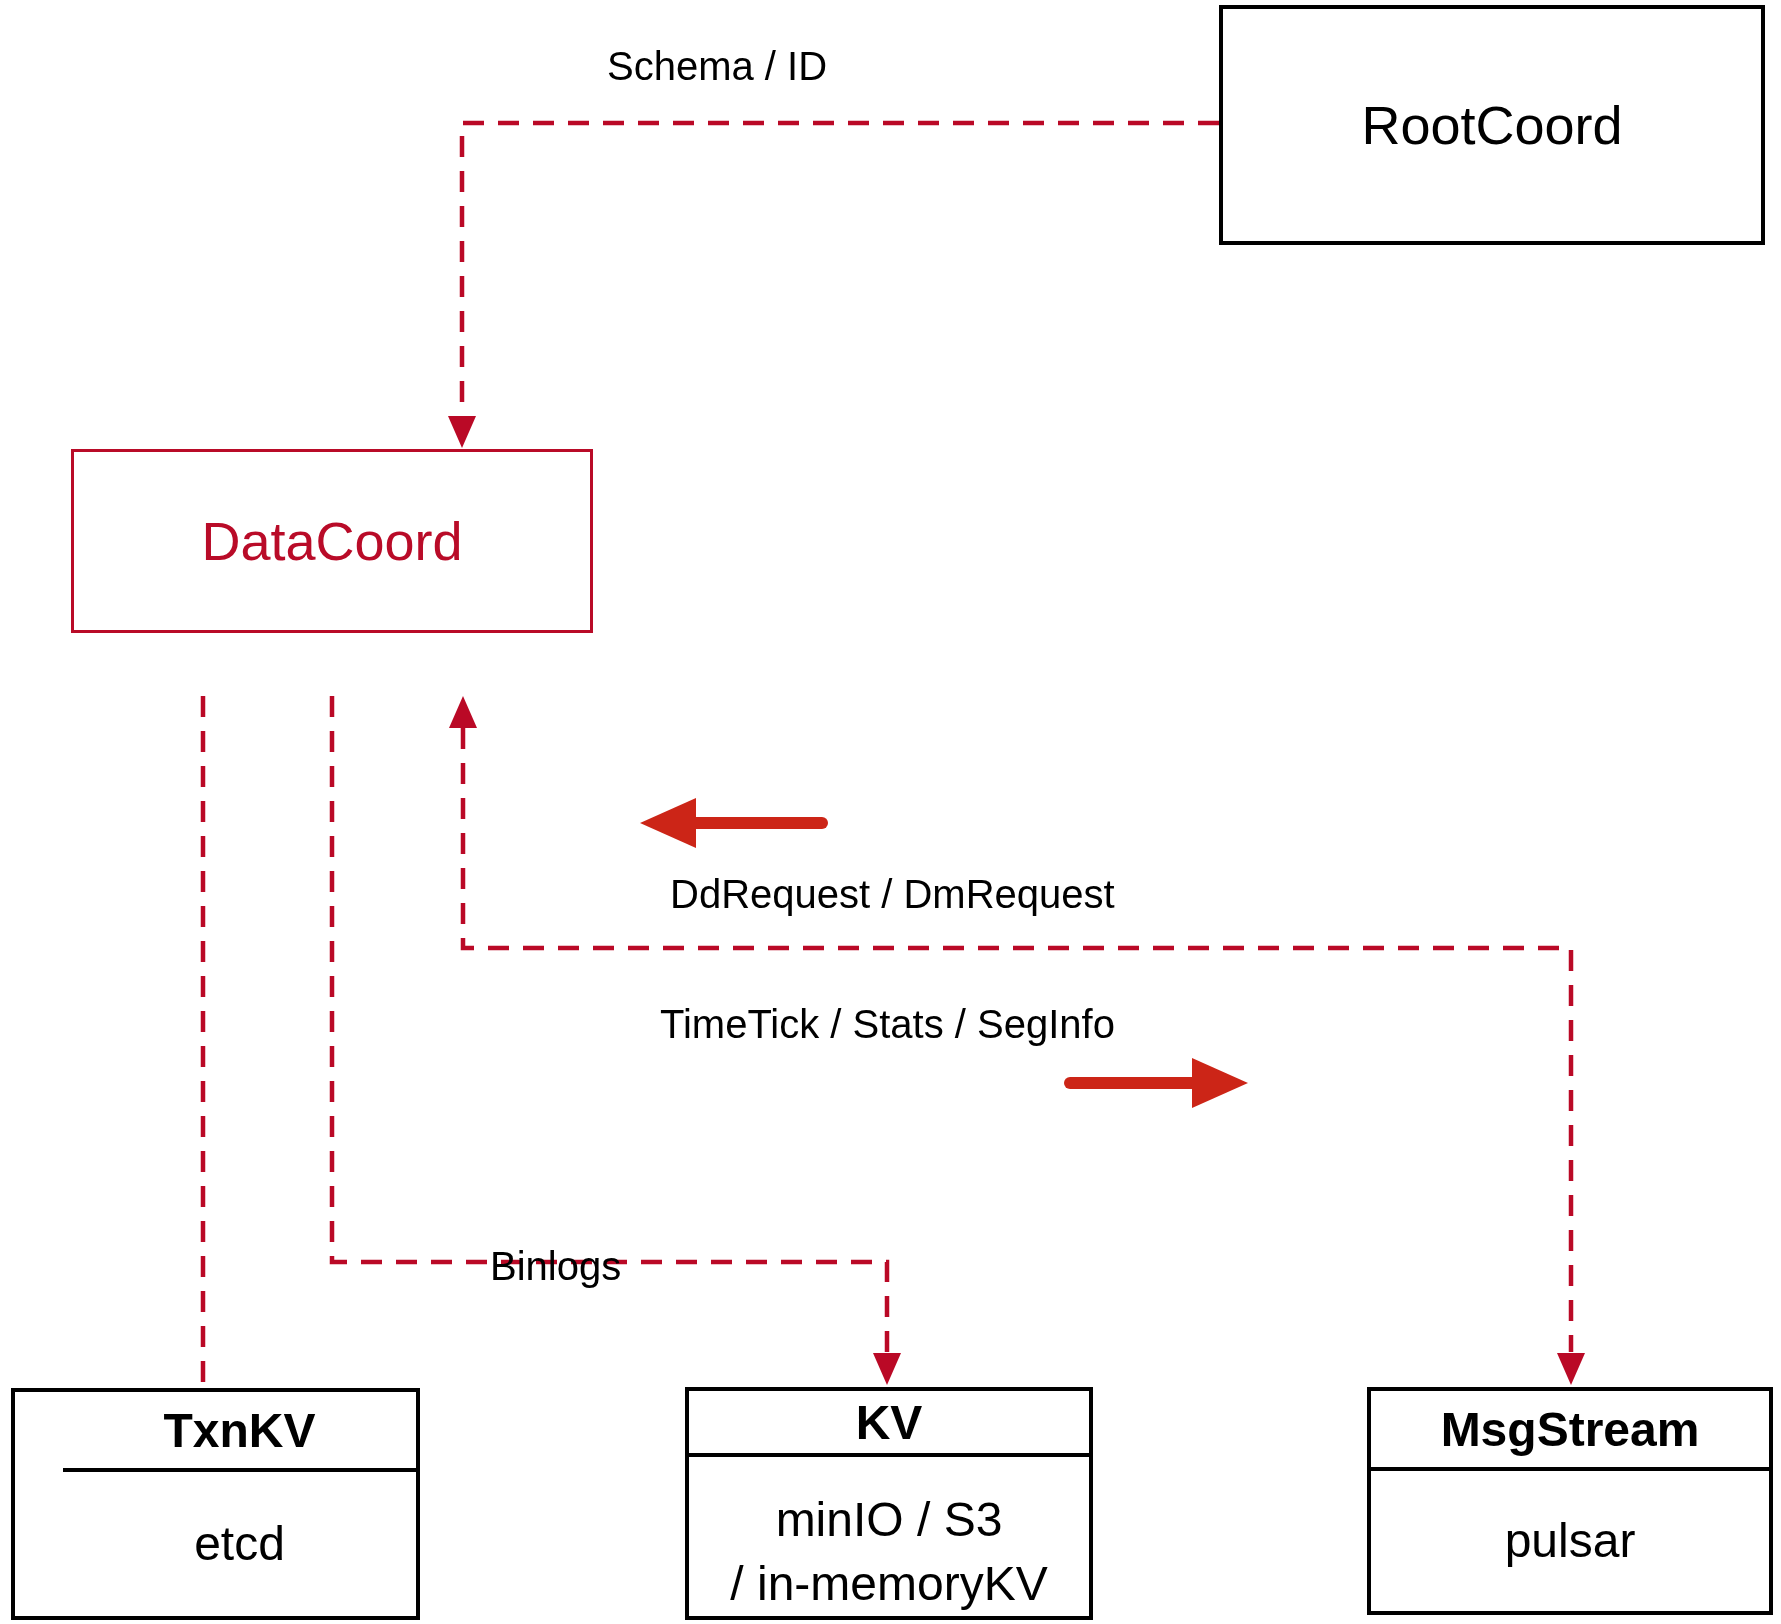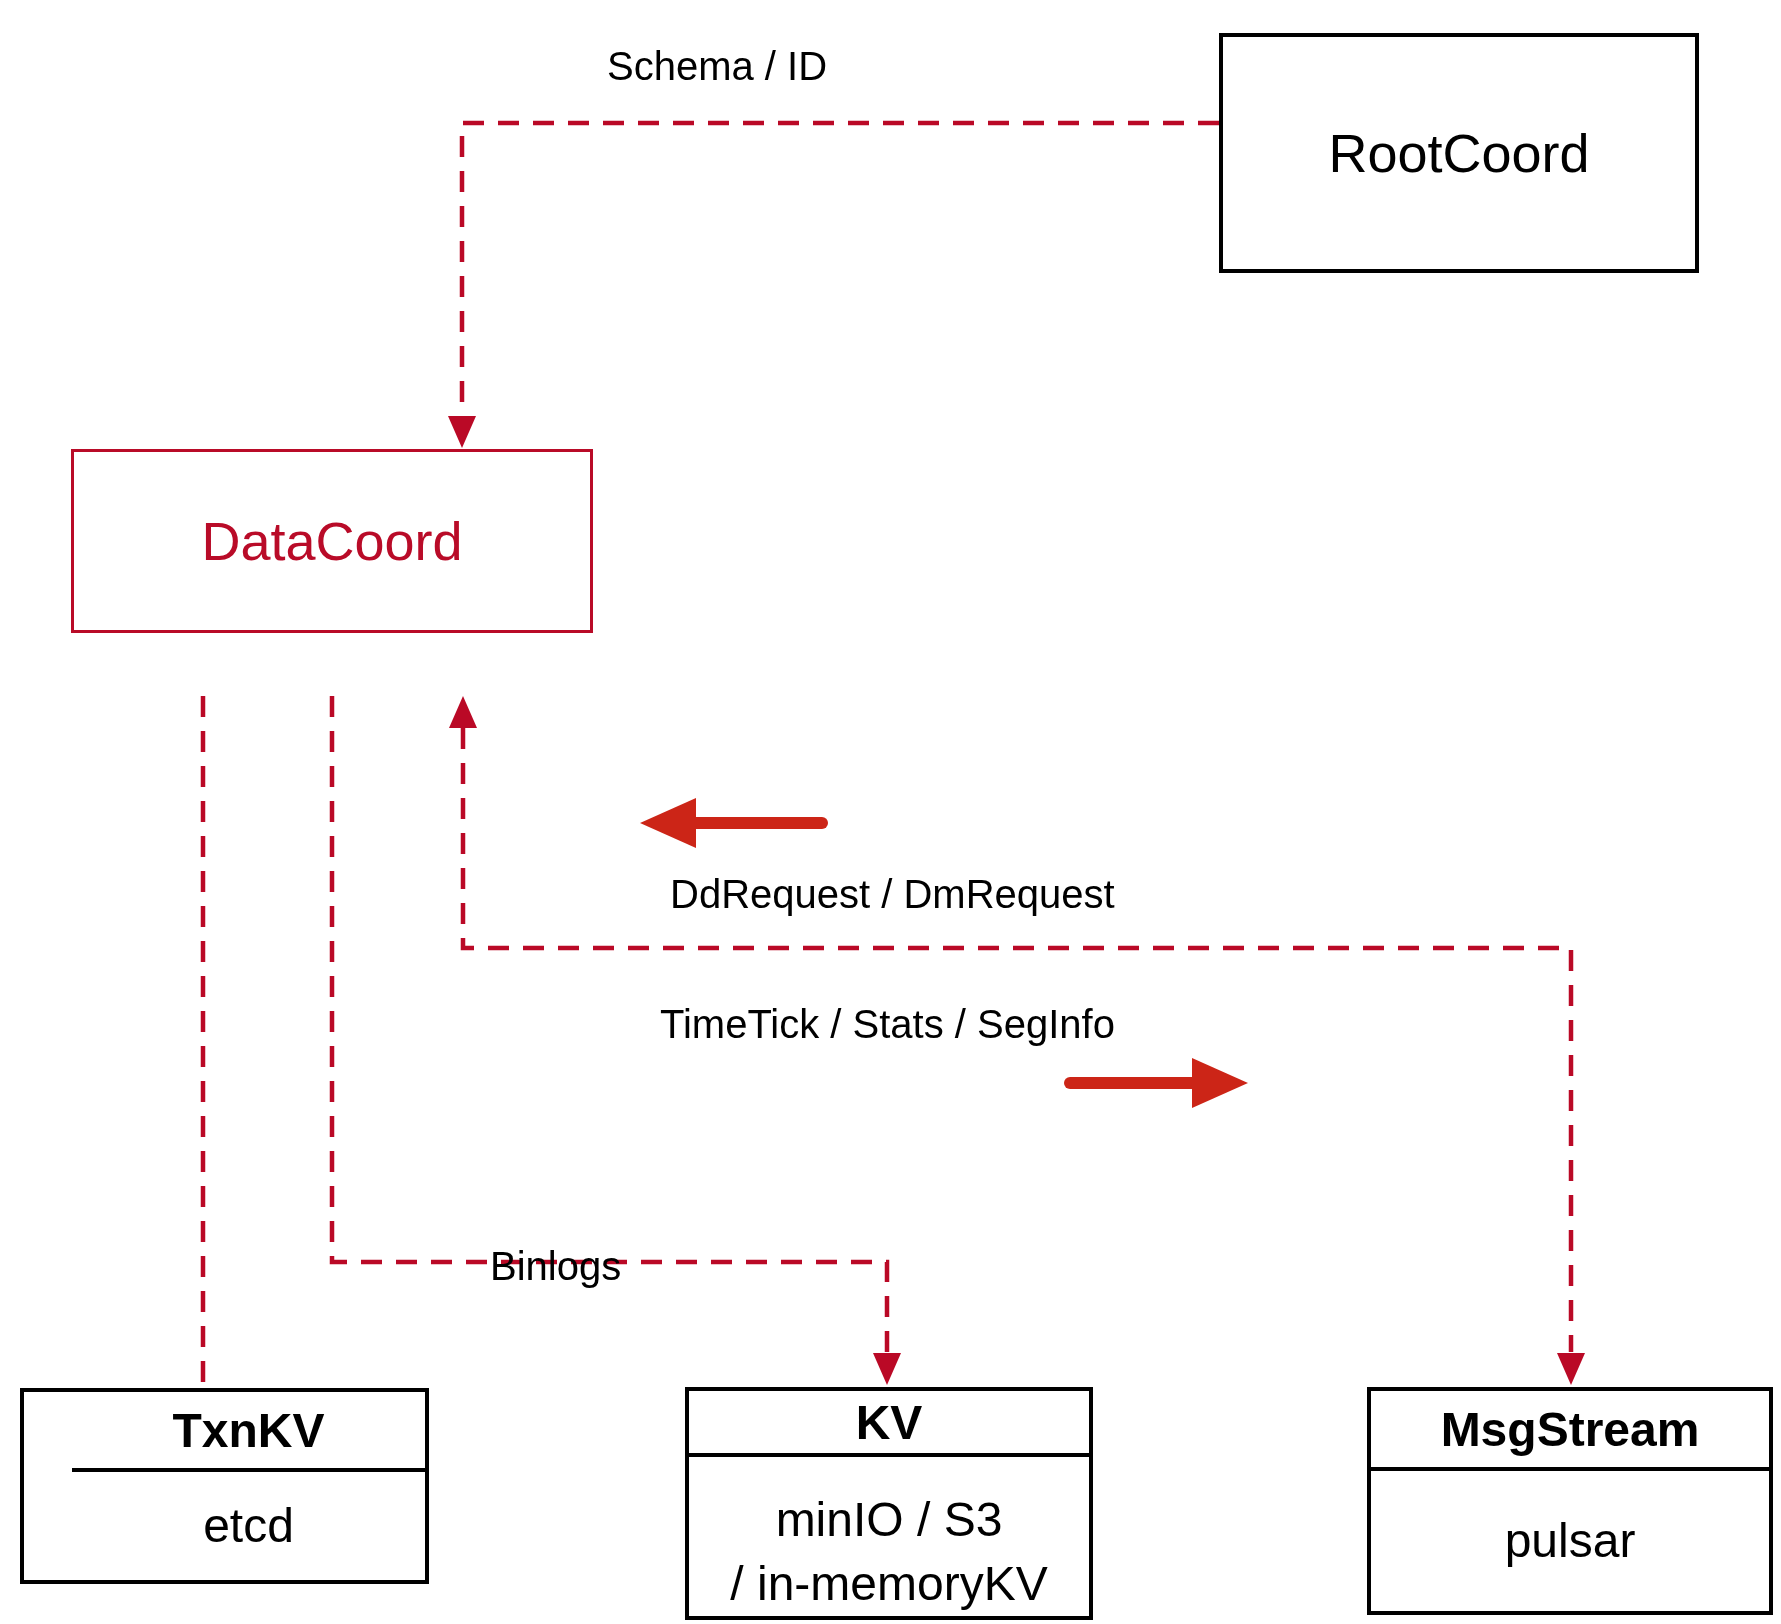--- a/index.html
+++ b/index.html
@@ -92,29 +92,29 @@
     <g>
       <line x1="822" y1="823" x2="690" y2="823" stroke-width="12" stroke-linecap="round" stroke="#cc2517"></line>
       <polygon points="640,823 696,798 696,848" fill="#cc2517"></polygon>
     </g>
     <g>
       <line x1="1070" y1="1083" x2="1198" y2="1083" stroke-width="12" stroke-linecap="round" stroke="#cc2517"></line>
       <polygon points="1248,1083 1192,1058 1192,1108" fill="#cc2517"></polygon>
     </g>
   </svg>
 
-  <div class="node plain black-border" style="left:1219px; top:5px; width:480px; height:240px;margin-top:28px;">
+  <div class="node plain black-border" style="left:1219px; top:5px; width:546px; height:240px;">
     <span>RootCoord</span>
   </div>
 
   <div class="node plain red-border" style="left:71px; top:449px; width:522px; height:184px;">
     <span>DataCoord</span>
   </div>
 
-  <div class="node table" style="left:20px; top:1388px; width:409px; height:196px;padding-left:48px;">
+  <div class="node table" style="left:11px; top:1388px; width:409px; height:232px;padding-left:48px;">
     <div class="hdr">TxnKV</div>
     <div class="bdy">
       <div>etcd</div>
     </div>
   </div>
 
   <div class="node table" style="left:685px; top:1387px; width:408px; height:233px;gap:31px;">
     <div class="hdr">KV</div>
     <div class="bdy">
       <div>minIO / S3</div>

